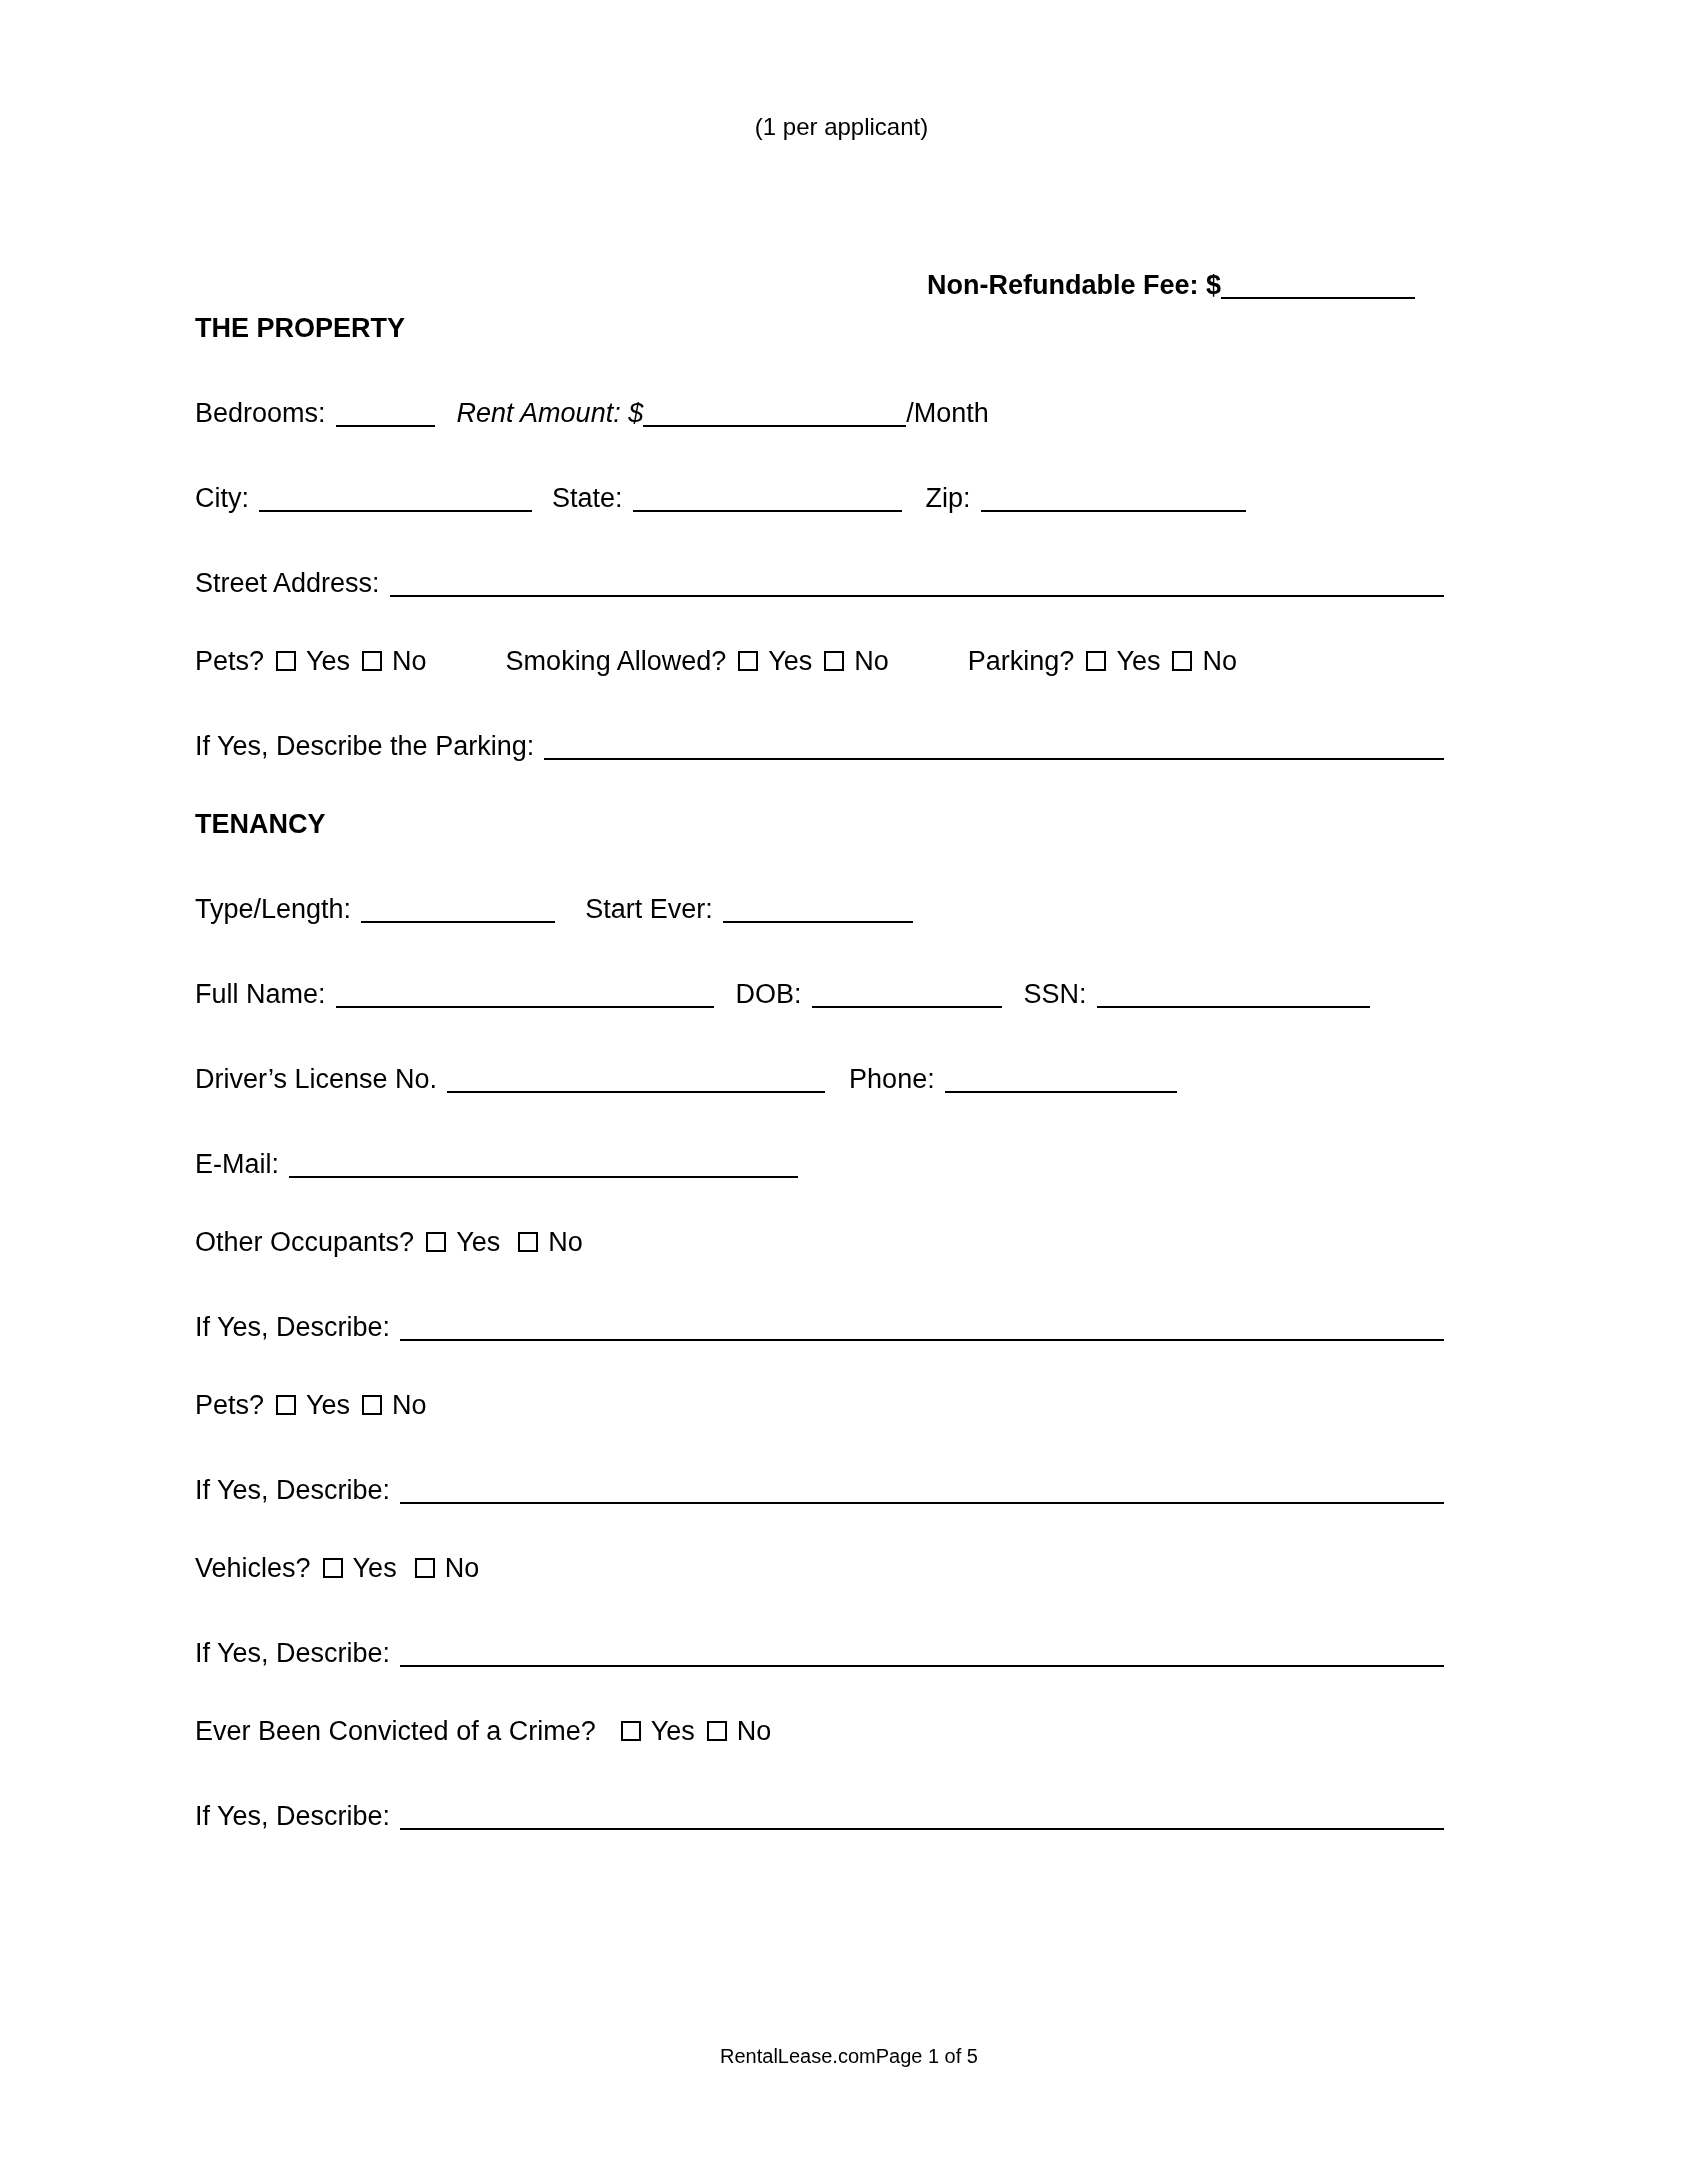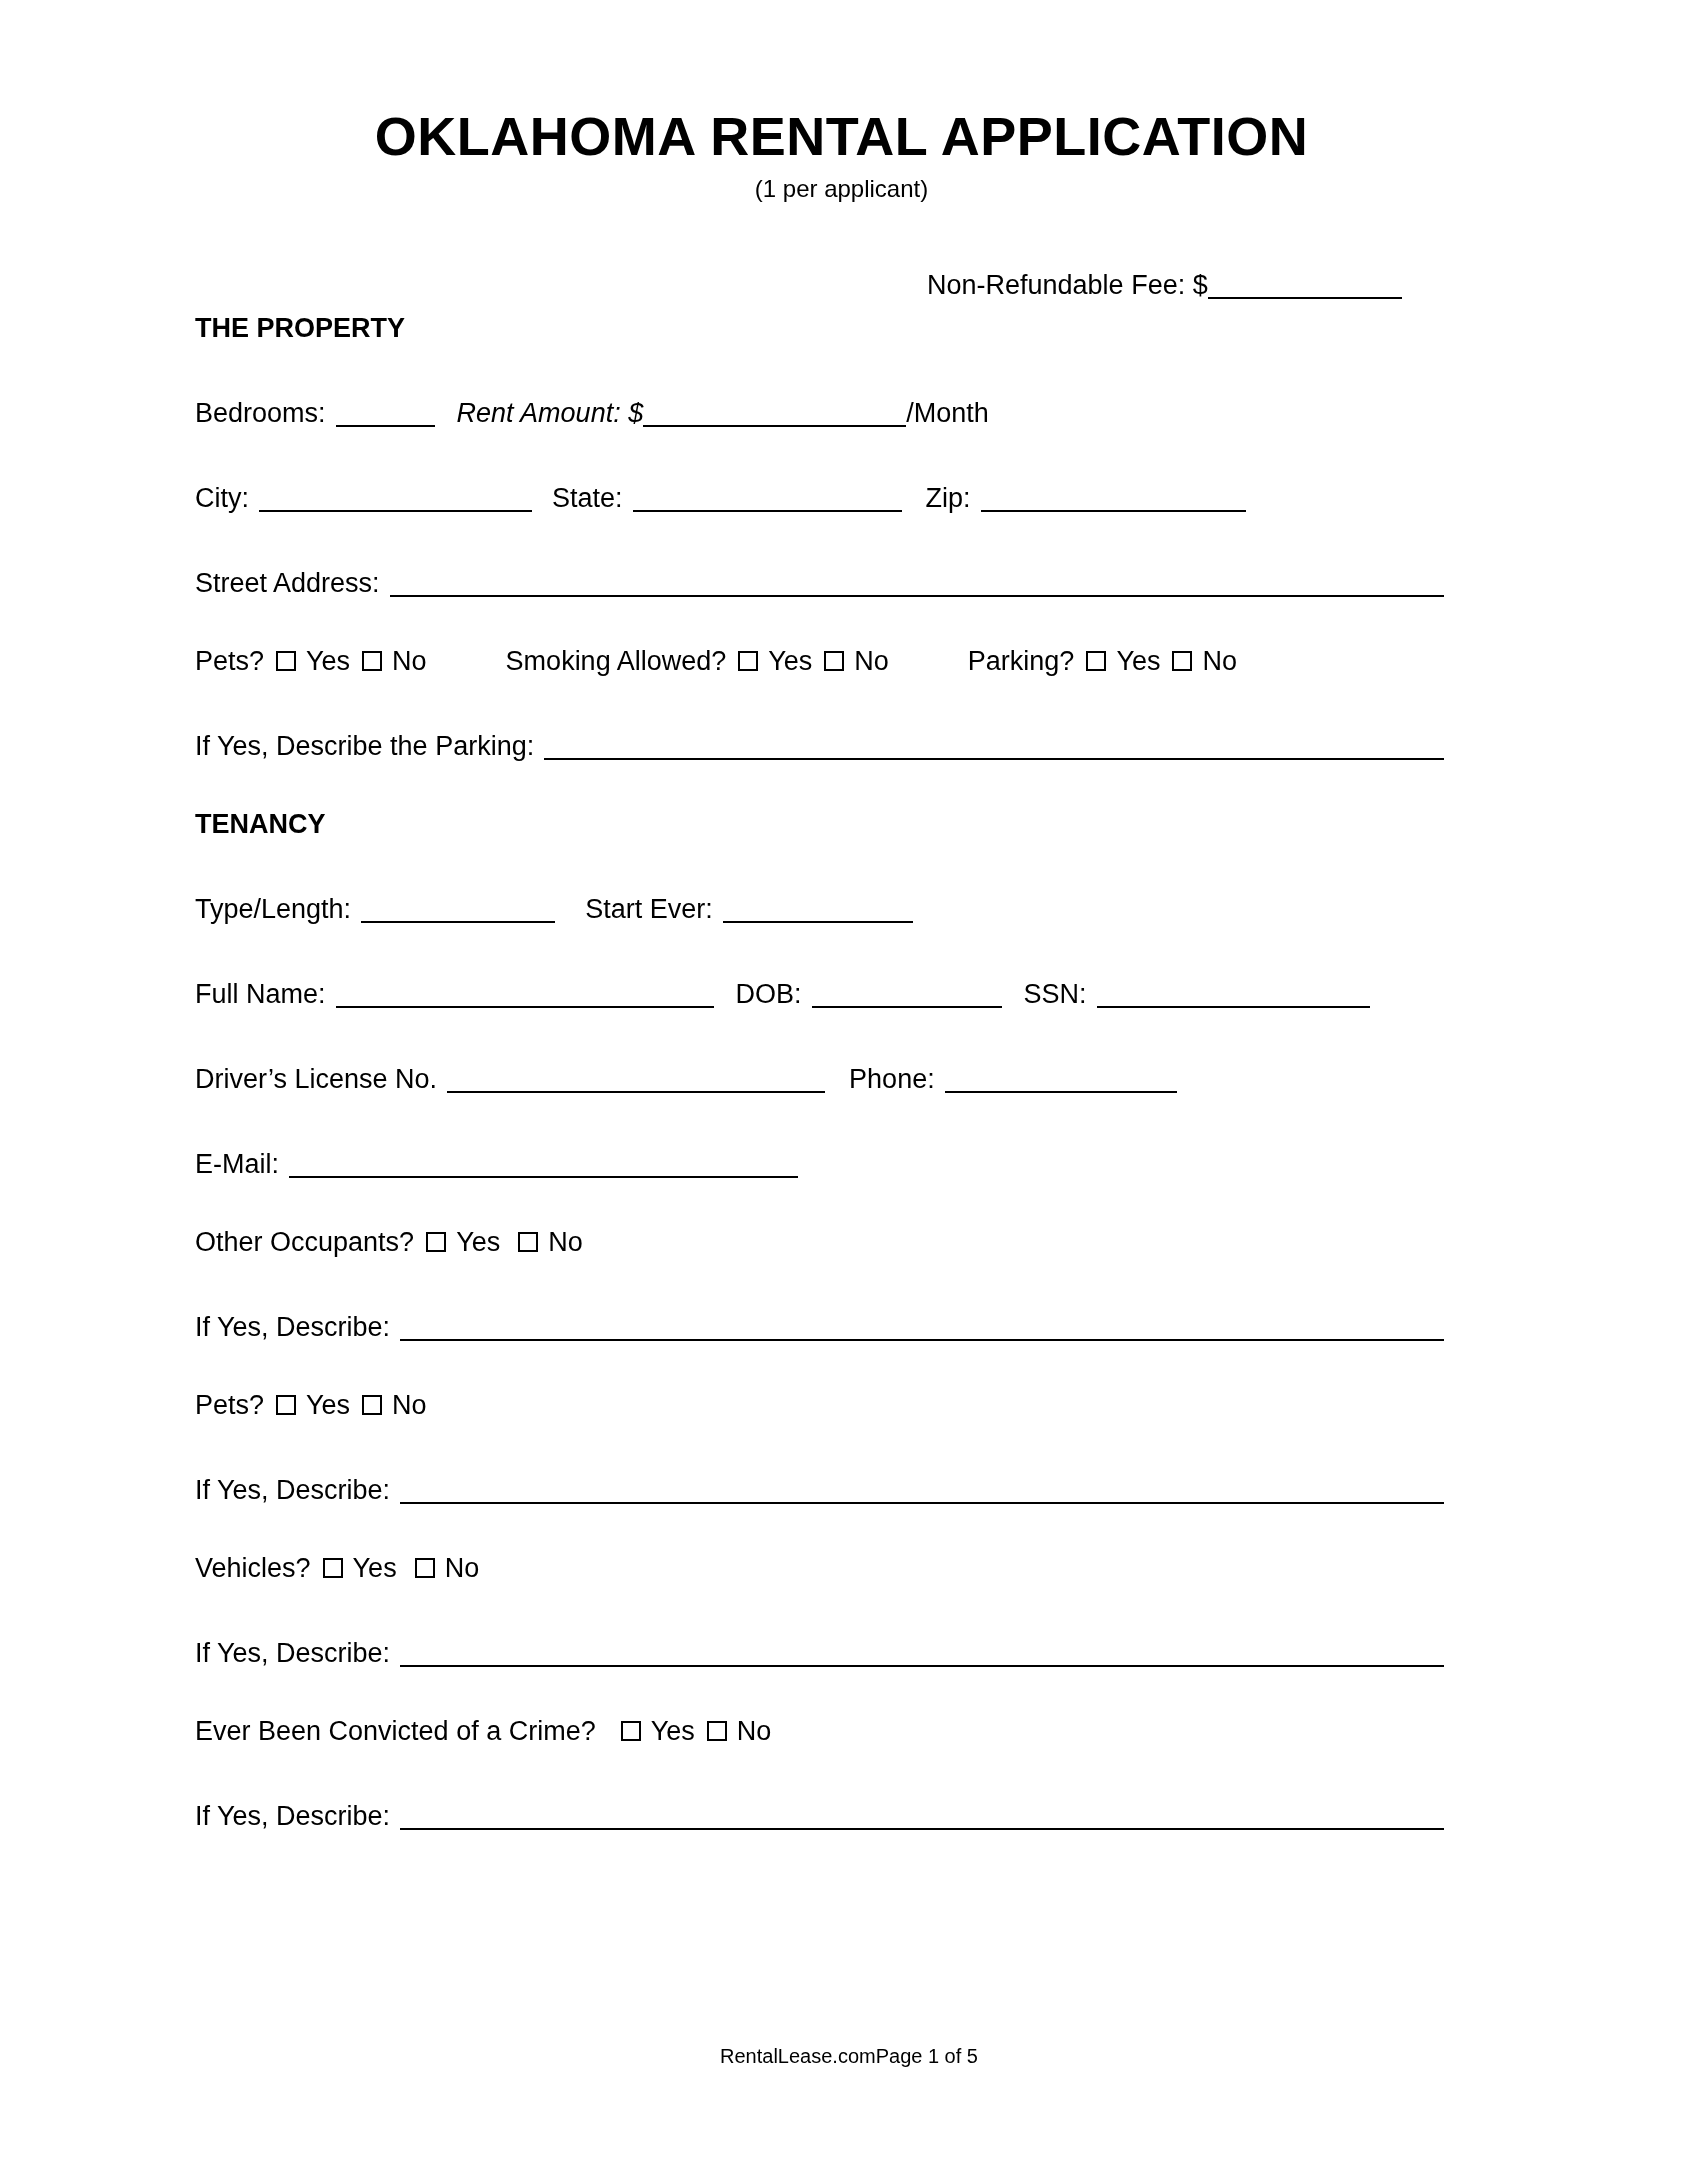--- a/index.html
+++ b/index.html
@@ -16,21 +16,21 @@
   .doc-subtitle { font-size:24px; margin-top:8px; }
 
   .content { position:absolute; left:195px; top:263px; width:1249px; }
 
   .row {
     display:flex; align-items:baseline;
     font-size:27px; line-height:31px;
     margin-bottom:47px;
   }
   .heading { font-weight:700; }
-  .bold { font-weight:400; }
+  .bold { font-weight:700; }
 
   .blank {
     display:inline-block;
     border-bottom:2px solid #000;
     height:31px;
     margin-left:10px;
     transform:translateY(5px);
   }
   .fill { flex:1 1 auto; }
   .no-gap { margin-left:0; }
@@ -49,21 +49,20 @@
     display:flex; justify-content:center; align-items:baseline;
     font-size:20px;
   }
 </style>
 </head>
 <body>
 
 <div class="page">
 
   <div class="doc-header">
-    <div class="doc-title">OKLAHOMA RENTAL APPLICATION</div>
     <div class="doc-subtitle">(1 per applicant)</div>
   </div>
 
   <div class="content">
 
     <div class="row bold" style="margin-left:732px; margin-bottom:12px;">
       <span>Non-Refundable Fee: $</span>
       <span class="blank no-gap" style="width:194px;"></span>
     </div>
 

